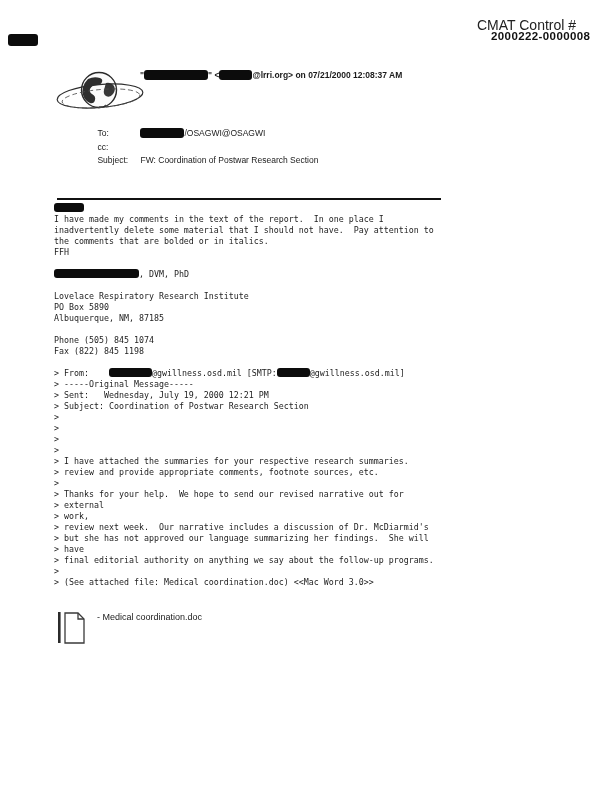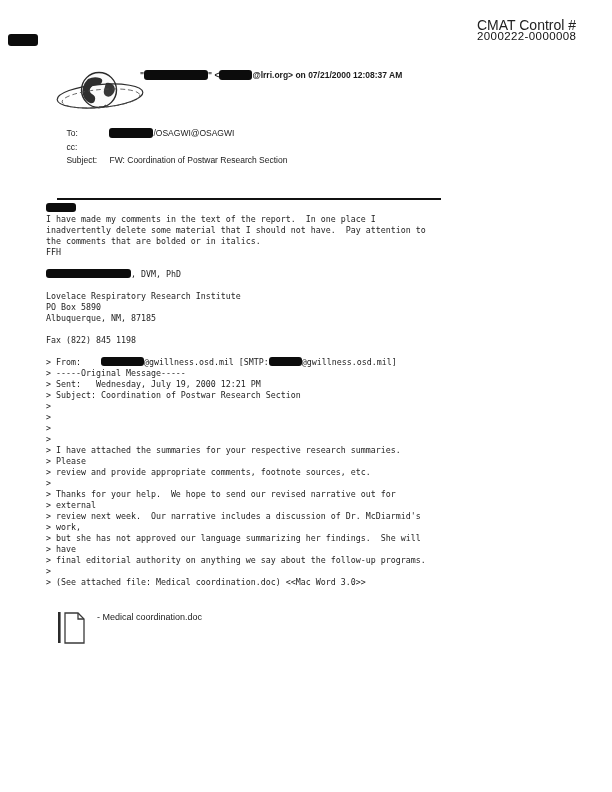--- a/index.html
+++ b/index.html
@@ -5,41 +5,41 @@
   html,body{margin:0;padding:0;}
   body{
     width:612px;height:792px;background:#ffffff;position:relative;
     font-family:"Liberation Sans", sans-serif;color:#1b1b1b;overflow:hidden;
   }
   .abs{position:absolute;}
 
   
   .stamp{left:477px;top:20px;line-height:11px;}
   .stamp .lbl{font-size:14px;font-weight:400;color:#222;}
-  .stamp .num{font-size:11.5px;font-weight:400;letter-spacing:.4px;color:#111;}
+  .stamp .num{font-size:11.5px;font-weight:700;letter-spacing:.4px;color:#111;margin-left:14px;}
 
   
   .redact{display:inline-block;background:#0c0c0c;height:9px;border-radius:3px;vertical-align:-1px;}
   .blk{background:#0c0c0c;border-radius:3px;}
 
   
   .sender{left:140px;top:70px;font-size:8.5px;font-weight:700;color:#1a1a1a;white-space:pre;}
   .sender .redact{height:10px;vertical-align:-2px;}
 
   
   .rcpt{left:57px;top:118px;font-size:8.5px;color:#1a1a1a;}
   .rcpt .row{height:13.5px;white-space:pre;}
-  .rcpt .lab{display:inline-block;width:43px;}
+  .rcpt .lab{display:inline-block;width:43px;margin-left:31px;}
   .rcpt .redact{height:10px;vertical-align:-2px;}
 
   
   .rule{left:57px;top:198px;width:384px;height:2px;background:#111;}
 
   
-  .emailbody{left:46px;top:203px;width:500px;}
+  .emailbody{left:54px;top:203px;width:500px;}
   .bline{
     font-family:"DejaVu Sans Mono", monospace;
     font-size:8.3px;line-height:11px;height:11px;
     white-space:pre;color:#1c1c1c;
   }
 
   
   .attach{left:57px;top:612px;display:flex;align-items:flex-start;}
   .attach .label{font-size:9px;color:#222;margin-left:6px;margin-bottom:6px;}
 
@@ -90,38 +90,38 @@
     <div class="bline"><span>inadvertently delete some material that I should not have.  Pay attention to</span></div>
     <div class="bline"><span>the comments that are bolded or in italics.</span></div>
     <div class="bline"><span>FFH</span></div>
     <div class="bline"><span></span></div>
     <div class="bline"><span class="redact" style="width: 85px;"></span><span>, DVM, PhD</span></div>
     <div class="bline"><span></span></div>
     <div class="bline"><span>Lovelace Respiratory Research Institute</span></div>
     <div class="bline"><span>PO Box 5890</span></div>
     <div class="bline"><span>Albuquerque, NM, 87185</span></div>
     <div class="bline"><span></span></div>
+    <div class="bline"><span>Phone (505) 845 1074</span></div>
     <div class="bline"><span>Fax (822) 845 1198</span></div>
     <div class="bline"><span></span></div>
     <div class="bline"><span>&gt; From:    </span><span class="redact" style="width: 43px;"></span><span>@gwillness.osd.mil [SMTP:</span><span class="redact" style="width: 33px;"></span><span>@gwillness.osd.mil]</span></div>
     <div class="bline"><span>&gt; -----Original Message-----</span></div>
     <div class="bline"><span>&gt; Sent:   Wednesday, July 19, 2000 12:21 PM</span></div>
     <div class="bline"><span>&gt; Subject: Coordination of Postwar Research Section</span></div>
     <div class="bline"><span>&gt;</span></div>
     <div class="bline"><span>&gt;</span></div>
     <div class="bline"><span>&gt;</span></div>
     <div class="bline"><span>&gt;</span></div>
     <div class="bline"><span>&gt; I have attached the summaries for your respective research summaries.</span></div>
-    <div class="bline"><span>&gt; Please</span></div>
     <div class="bline"><span>&gt; review and provide appropriate comments, footnote sources, etc.</span></div>
     <div class="bline"><span>&gt;</span></div>
     <div class="bline"><span>&gt; Thanks for your help.  We hope to send our revised narrative out for</span></div>
     <div class="bline"><span>&gt; external</span></div>
+    <div class="bline"><span>&gt; work,</span></div>
     <div class="bline"><span>&gt; review next week.  Our narrative includes a discussion of Dr. McDiarmid's</span></div>
-    <div class="bline"><span>&gt; work,</span></div>
     <div class="bline"><span>&gt; but she has not approved our language summarizing her findings.  She will</span></div>
     <div class="bline"><span>&gt; have</span></div>
     <div class="bline"><span>&gt; final editorial authority on anything we say about the follow-up programs.</span></div>
     <div class="bline"><span>&gt;</span></div>
     <div class="bline"><span>&gt; (See attached file: Medical coordination.doc) &lt;&lt;Mac Word 3.0&gt;&gt;</span></div>
   </div>
 
 <div class="abs attach">
   <svg width="34" height="32" viewBox="0 0 34 32">
     <rect x="1" y="0" width="2.6" height="31" fill="#2b2b2b"></rect>

